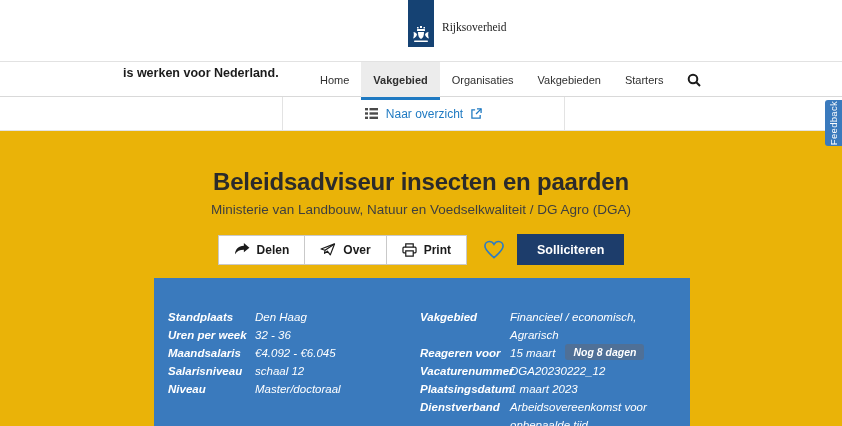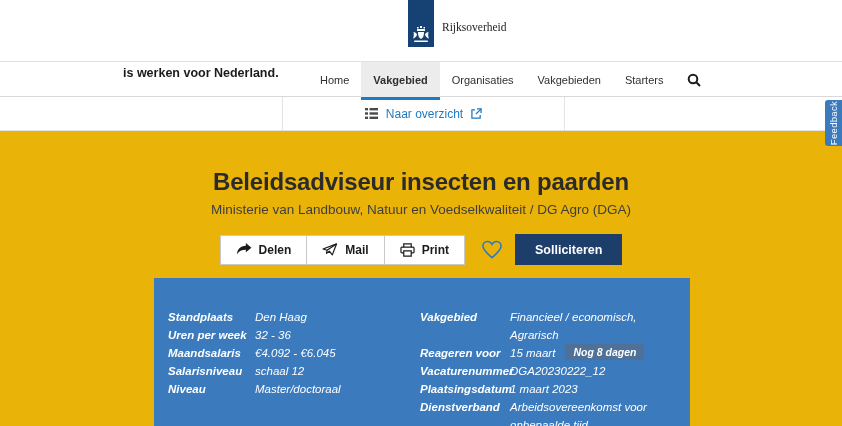--- a/index.html
+++ b/index.html
@@ -162,21 +162,21 @@
         </span>
         <span>Delen</span>
       </button>
       <button class="action-btn">
         <span>
           <svg width="16" height="13" viewBox="0 0 17 14" fill="none" stroke="#1b1b1b" stroke-width="1.3" stroke-linejoin="round">
             <path d="M1 6.5L15.5 1 11 12.8 7.8 8.8 4.8 11.2 5.3 7.8 1 6.5z"></path>
             <path d="M15.5 1L5.3 7.8"></path>
           </svg>
         </span>
-        <span>Mail</span>
+        <span>Over</span>
       </button>
       <button class="action-btn">
         <span>
           <svg width="15" height="14" viewBox="0 0 16 15" fill="none" stroke="#1b1b1b" stroke-width="1.3">
             <path d="M4 4.5V1h8v3.5"></path>
             <rect x="1" y="4.5" width="14" height="6" rx="1"></rect>
             <path d="M4 8.5h8V14H4z" fill="#fff"></path>
           </svg>
         </span>
         <span>Print</span>

